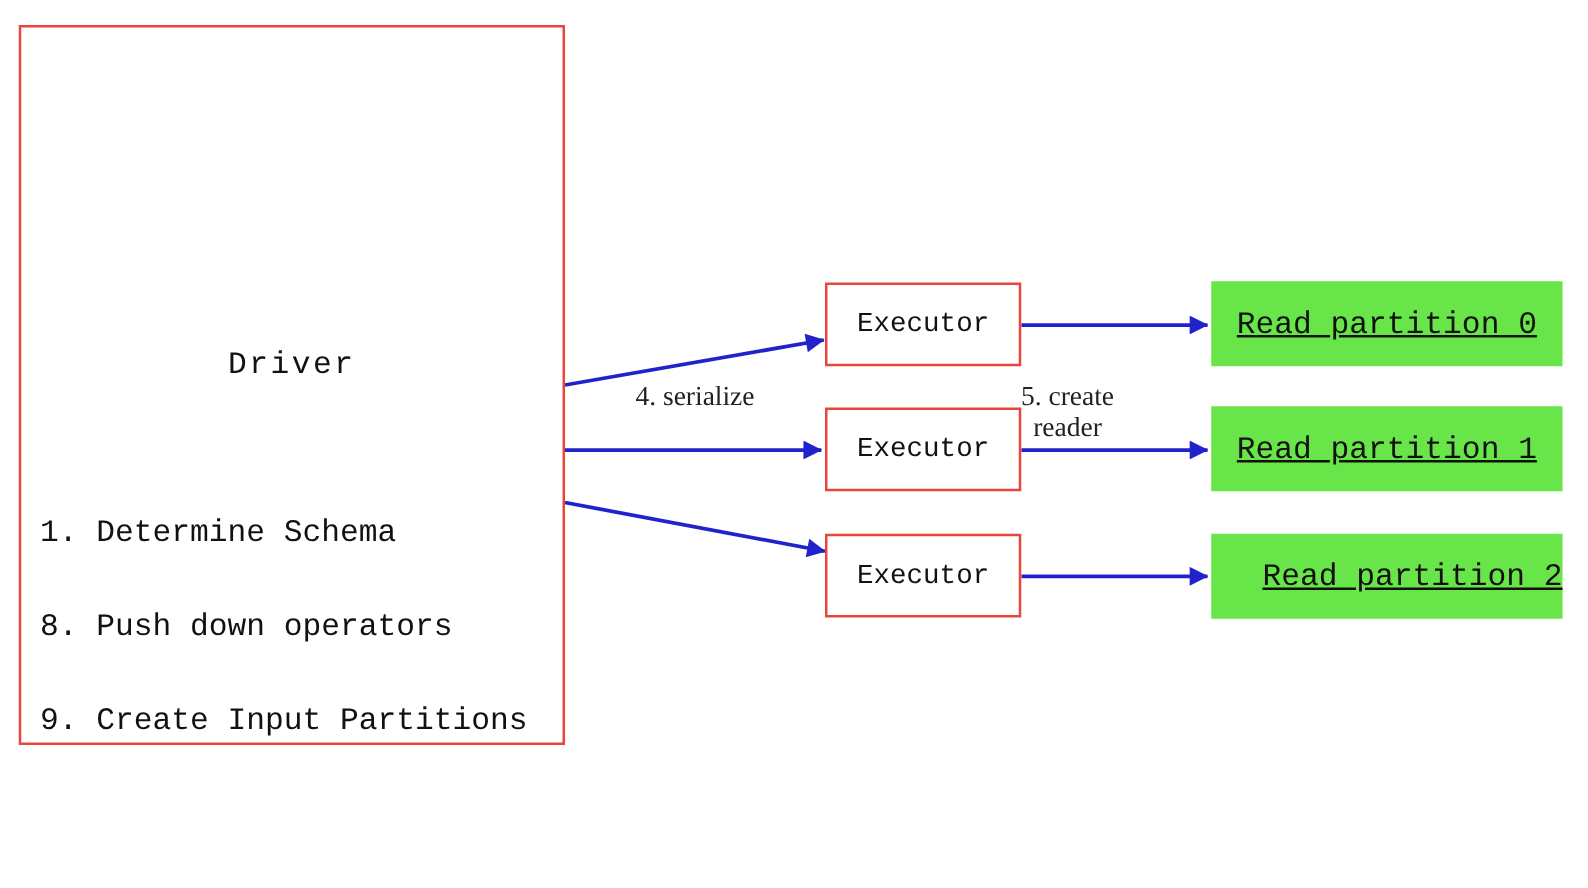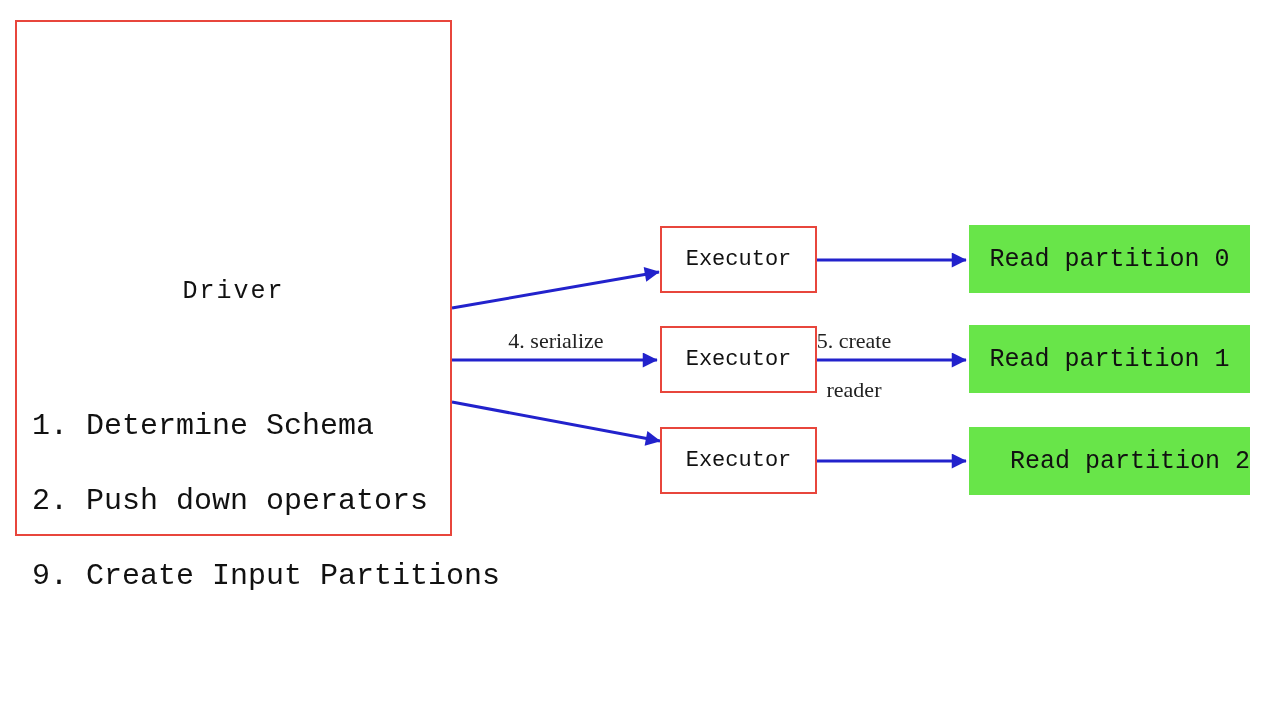--- a/index.html
+++ b/index.html
@@ -10,37 +10,37 @@
     height: 710px;
     background: #ffffff;
     overflow: hidden;
     font-family: "Liberation Mono", "DejaVu Sans Mono", monospace;
     color: #111111;
   }
   
   .driver-box {
     position: absolute;
     left: 15px; top: 20px;
-    width: 437px; height: 516px;
+    width: 437px; height: 576px;
     border: 2px solid #e8463c;
     background: #ffffff;
   }
   .driver-title {
     position: absolute;
     left: 0; top: 255px;
     width: 100%;
     text-align: center;
     font-size: 25px;
     letter-spacing: 2px;
     white-space: pre;
   }
   .driver-steps {
     position: absolute;
     left: 15px; top: 342px;
-    font-size: 30px;
+    font-size: 25px;
     line-height: 25px;
     white-space: pre;
   }
   .driver-steps .step { display: block; }
   .executor-box {
     position: absolute;
     left: 660px;
     width: 157px; height: 67px;
     border: 2px solid #e8463c;
     background: #ffffff;
@@ -56,34 +56,35 @@
   .partition-box {
     position: absolute;
     left: 969px;
     width: 281px; height: 68px;
     background: #68e549;
     display: flex;
     align-items: center;
     justify-content: center;
     font-size: 25px;
     white-space: pre;
+    text-decoration: underline;
   }
   .partition-1 { top: 225px; }
   .partition-2 { top: 325px; }
   .partition-3 { top: 427px; justify-content: flex-end; }
   
   .edge-label {
     position: absolute;
     font-family: "Liberation Serif", "DejaVu Serif", serif;
     font-size: 22px;
     line-height: 25px;
     text-align: center;
     color: #222222;
   }
-  .edge-label span { display: block; margin-top: 24px; }
+  .edge-label span { display: block; }
   .label-serialize { left: 451px; top: 304px; width: 210px; }
   .label-create-reader { left: 784px; top: 304px; width: 140px; }
   
   svg.arrows {
     position: absolute;
     left: 0; top: 0;
     width: 1270px; height: 710px;
     pointer-events: none;
   }
   svg.arrows line {
@@ -107,21 +108,21 @@
     <line x1="452" y1="402" x2="660" y2="441" marker-end="url(#ah)"></line>
     <line x1="817" y1="260" x2="966" y2="260" marker-end="url(#ah)"></line>
     <line x1="817" y1="360" x2="966" y2="360" marker-end="url(#ah)"></line>
     <line x1="817" y1="461" x2="966" y2="461" marker-end="url(#ah)"></line>
   </svg>
 
   <div class="driver-box">
     <div class="driver-title">Driver</div>
     <div class="driver-steps">
       <span class="step">1. Determine Schema</span>
-      <span class="step">2. Push down operators</span>
+      <span class="step">8. Push down operators</span>
       <span class="step">9. Create Input Partitions</span>
     </div>
   </div>
 
   <div class="executor-box executor-1">
     <span>Executor</span>
   </div>
   <div class="executor-box executor-2">
     <span>Executor</span>
   </div>

